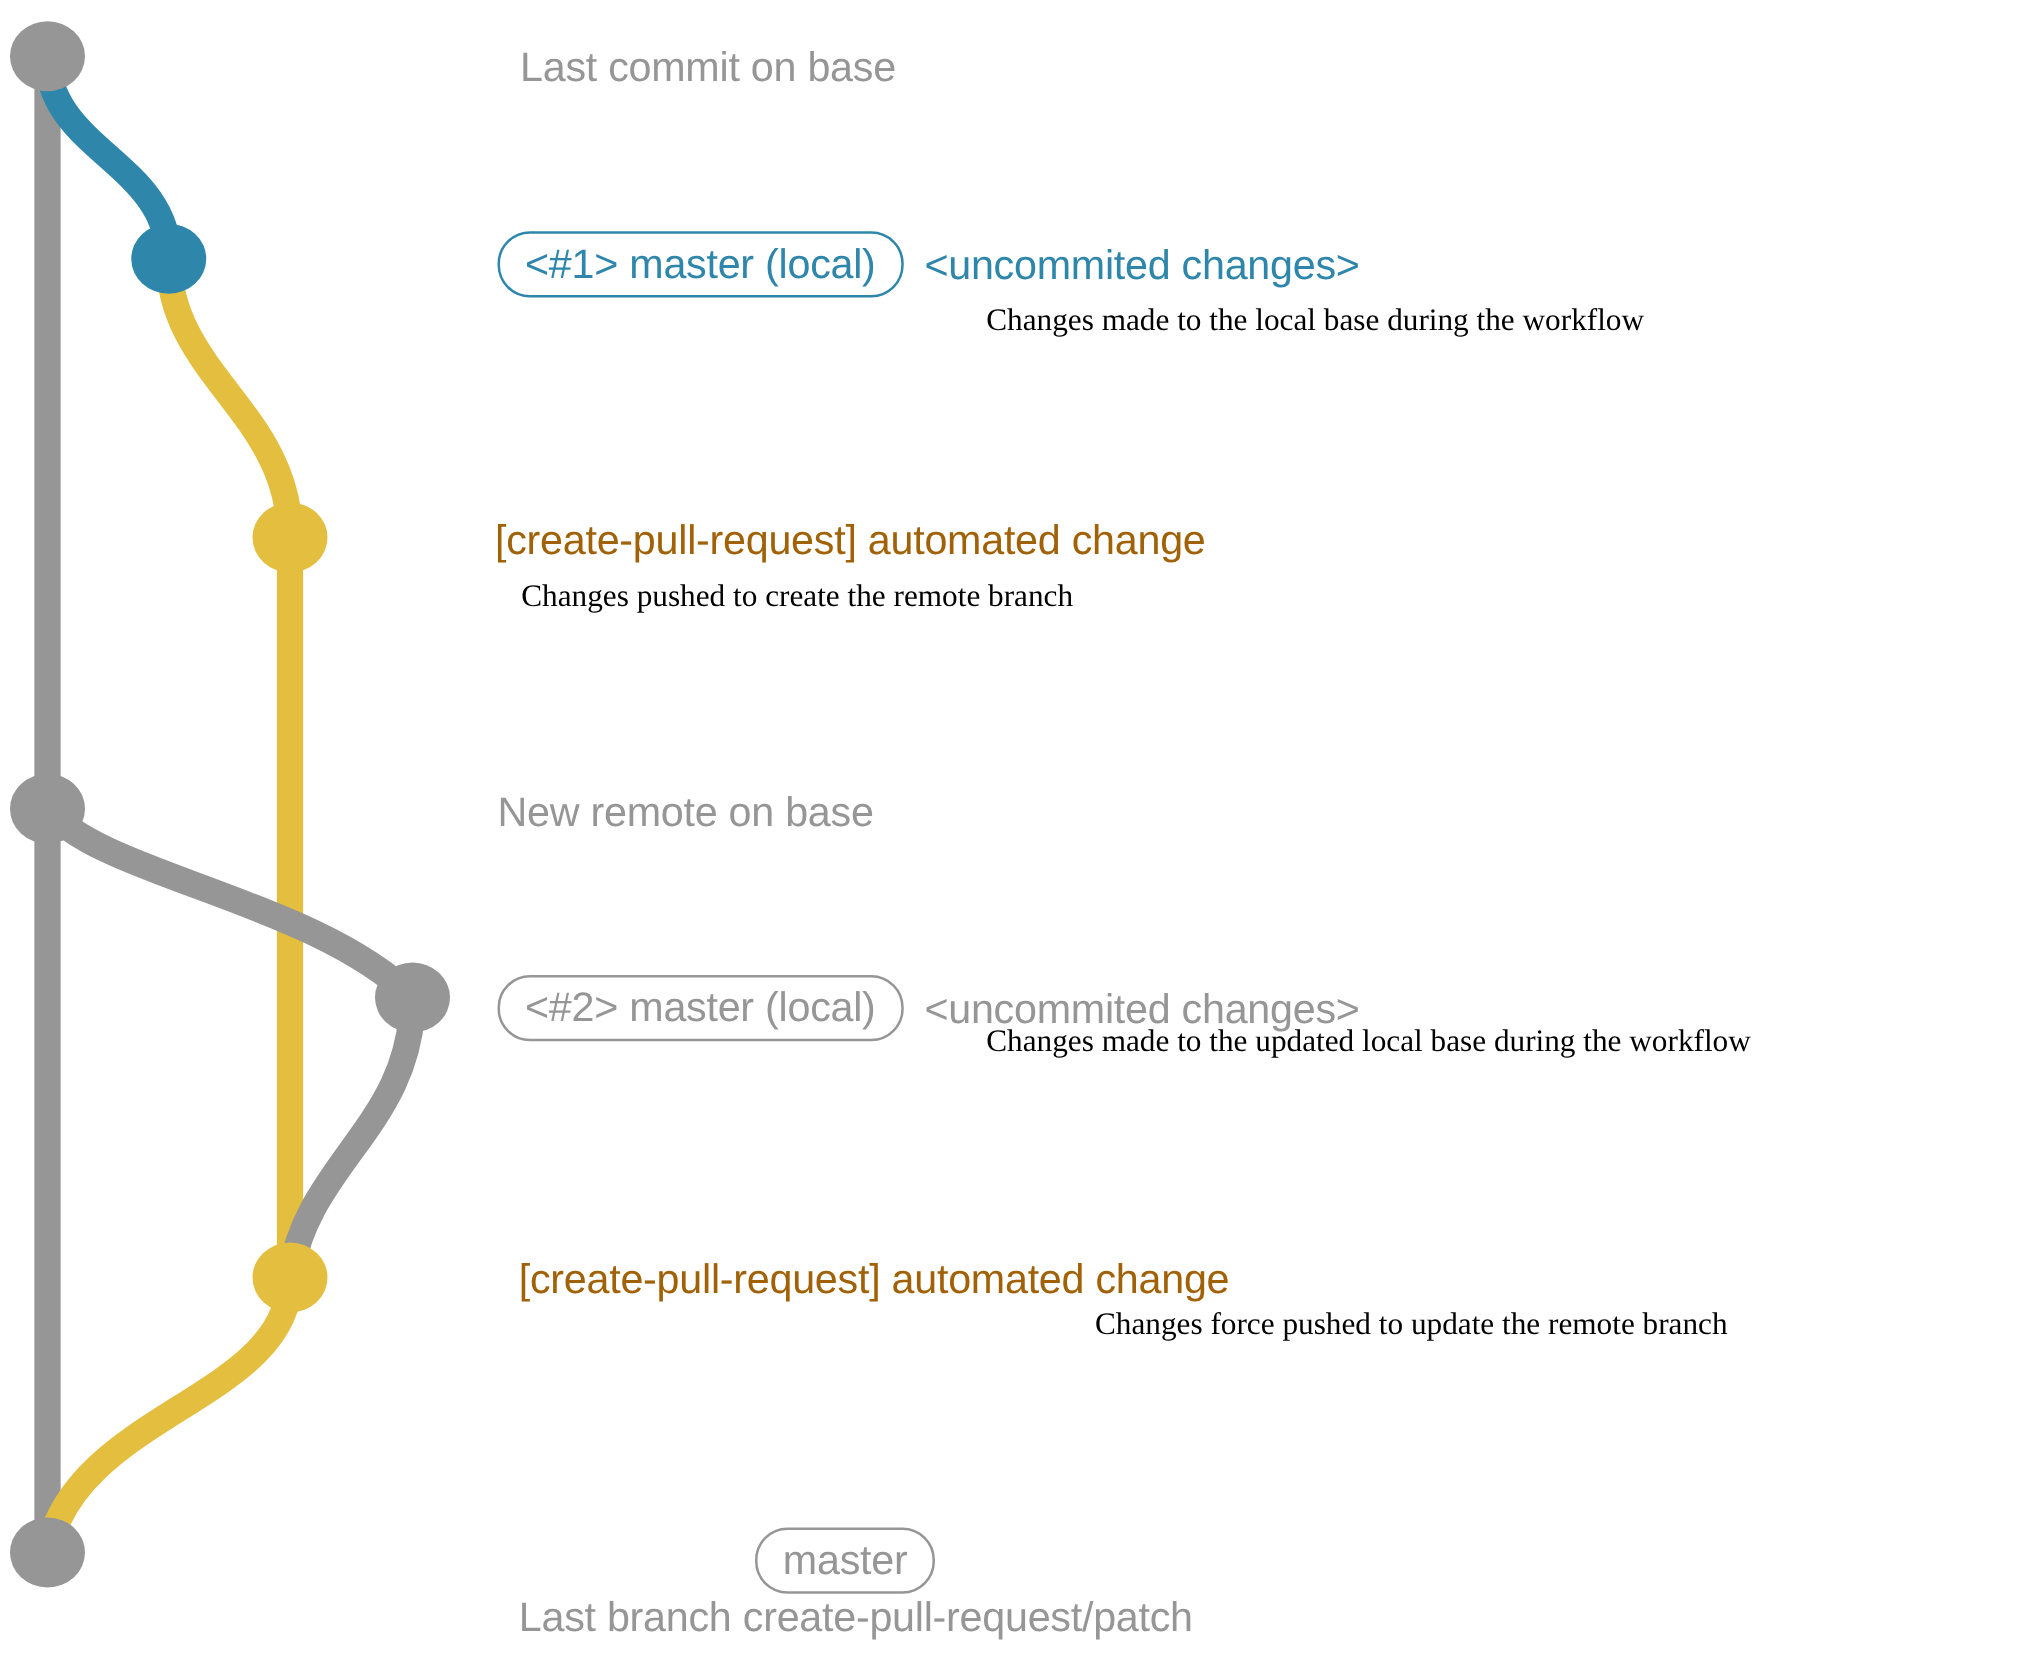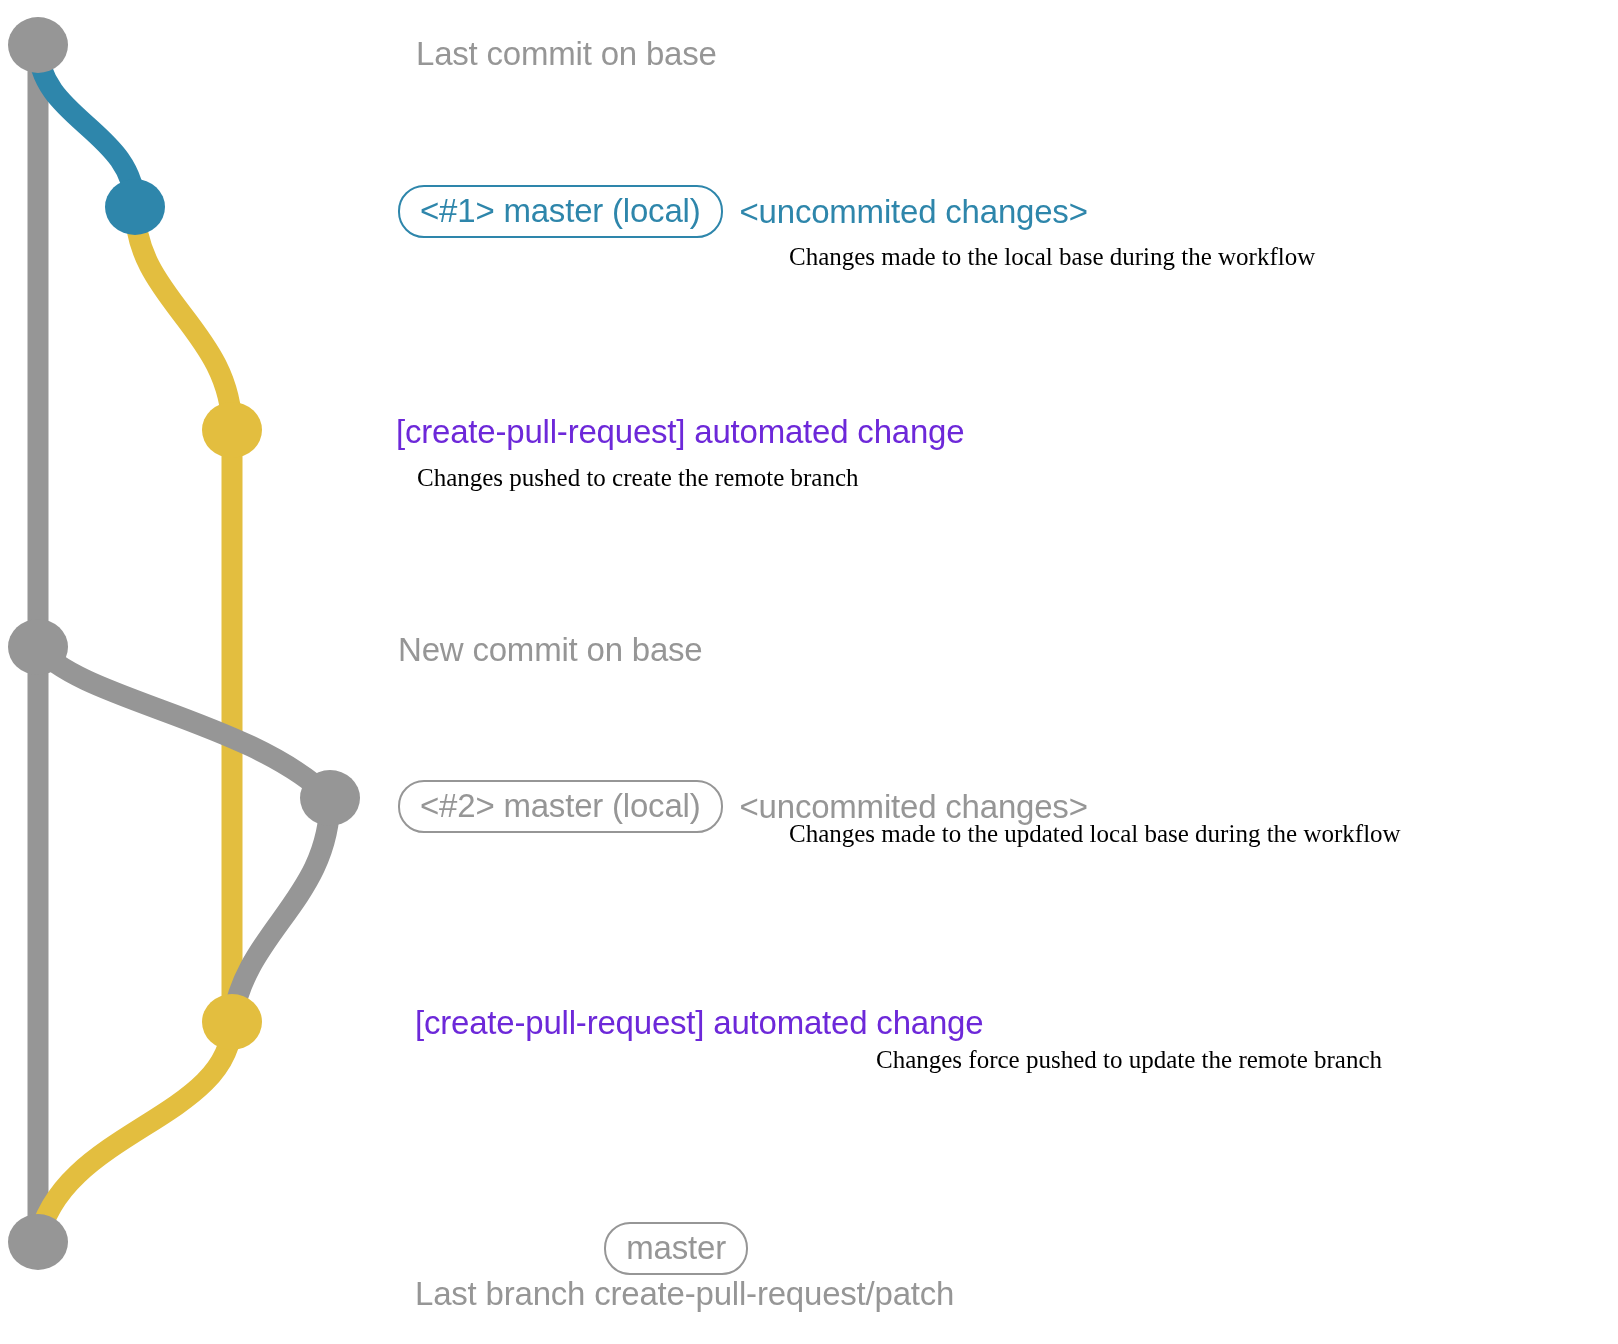--- a/index.html
+++ b/index.html
@@ -59,21 +59,21 @@
   .desc {
     position: absolute;
     font-family: "Liberation Serif", serif;
     font-size: 25px;
     color: #000000;
     white-space: nowrap;
   }
 
   .c-gray   { color: #969696; }
   .c-blue   { color: #2E86AB; }
-  .c-yellow { color: #6d28d9; }
+  .c-yellow { color: #a16207; }
 </style>
 </head>
 <body>
 
 <svg id="graph-svg" viewBox="0 0 400 1344">
 
   <path d="M 38,45 L 38,1242" stroke="#969696" stroke-width="21" fill="none" stroke-linecap="round"></path>
 
   <path d="M 38,45 C 38,120 135,130 135,207" stroke="#2E86AB" stroke-width="21" fill="none" stroke-linecap="round"></path>
 
@@ -104,21 +104,21 @@
   <span class="msg c-blue">&lt;uncommited changes&gt;</span>
 </div>
 <div class="desc" style="left:789px; top:243px;">Changes made to the local base during the workflow</div>
 
 <div class="row" style="left:396px; top:413px;">
   <span class="headline c-yellow">[create-pull-request] automated change</span>
 </div>
 <div class="desc" style="left:417px; top:464px;">Changes pushed to create the remote branch</div>
 
 <div class="row" style="left:398px; top:631px;">
-  <span class="headline c-gray">New commit on base</span>
+  <span class="headline c-gray">New remote on base</span>
 </div>
 
 <div class="row" style="left:398px; top:780px;">
   <span class="badge c-gray">&lt;#2&gt; master (local)</span>
   <span class="msg c-gray">&lt;uncommited changes&gt;</span>
 </div>
 <div class="desc" style="left:789px; top:820px;">Changes made to the updated local base during the workflow</div>
 
 <div class="row" style="left:398px; top:1004px;">
   <span class="msg c-yellow">[create-pull-request] automated change</span>

